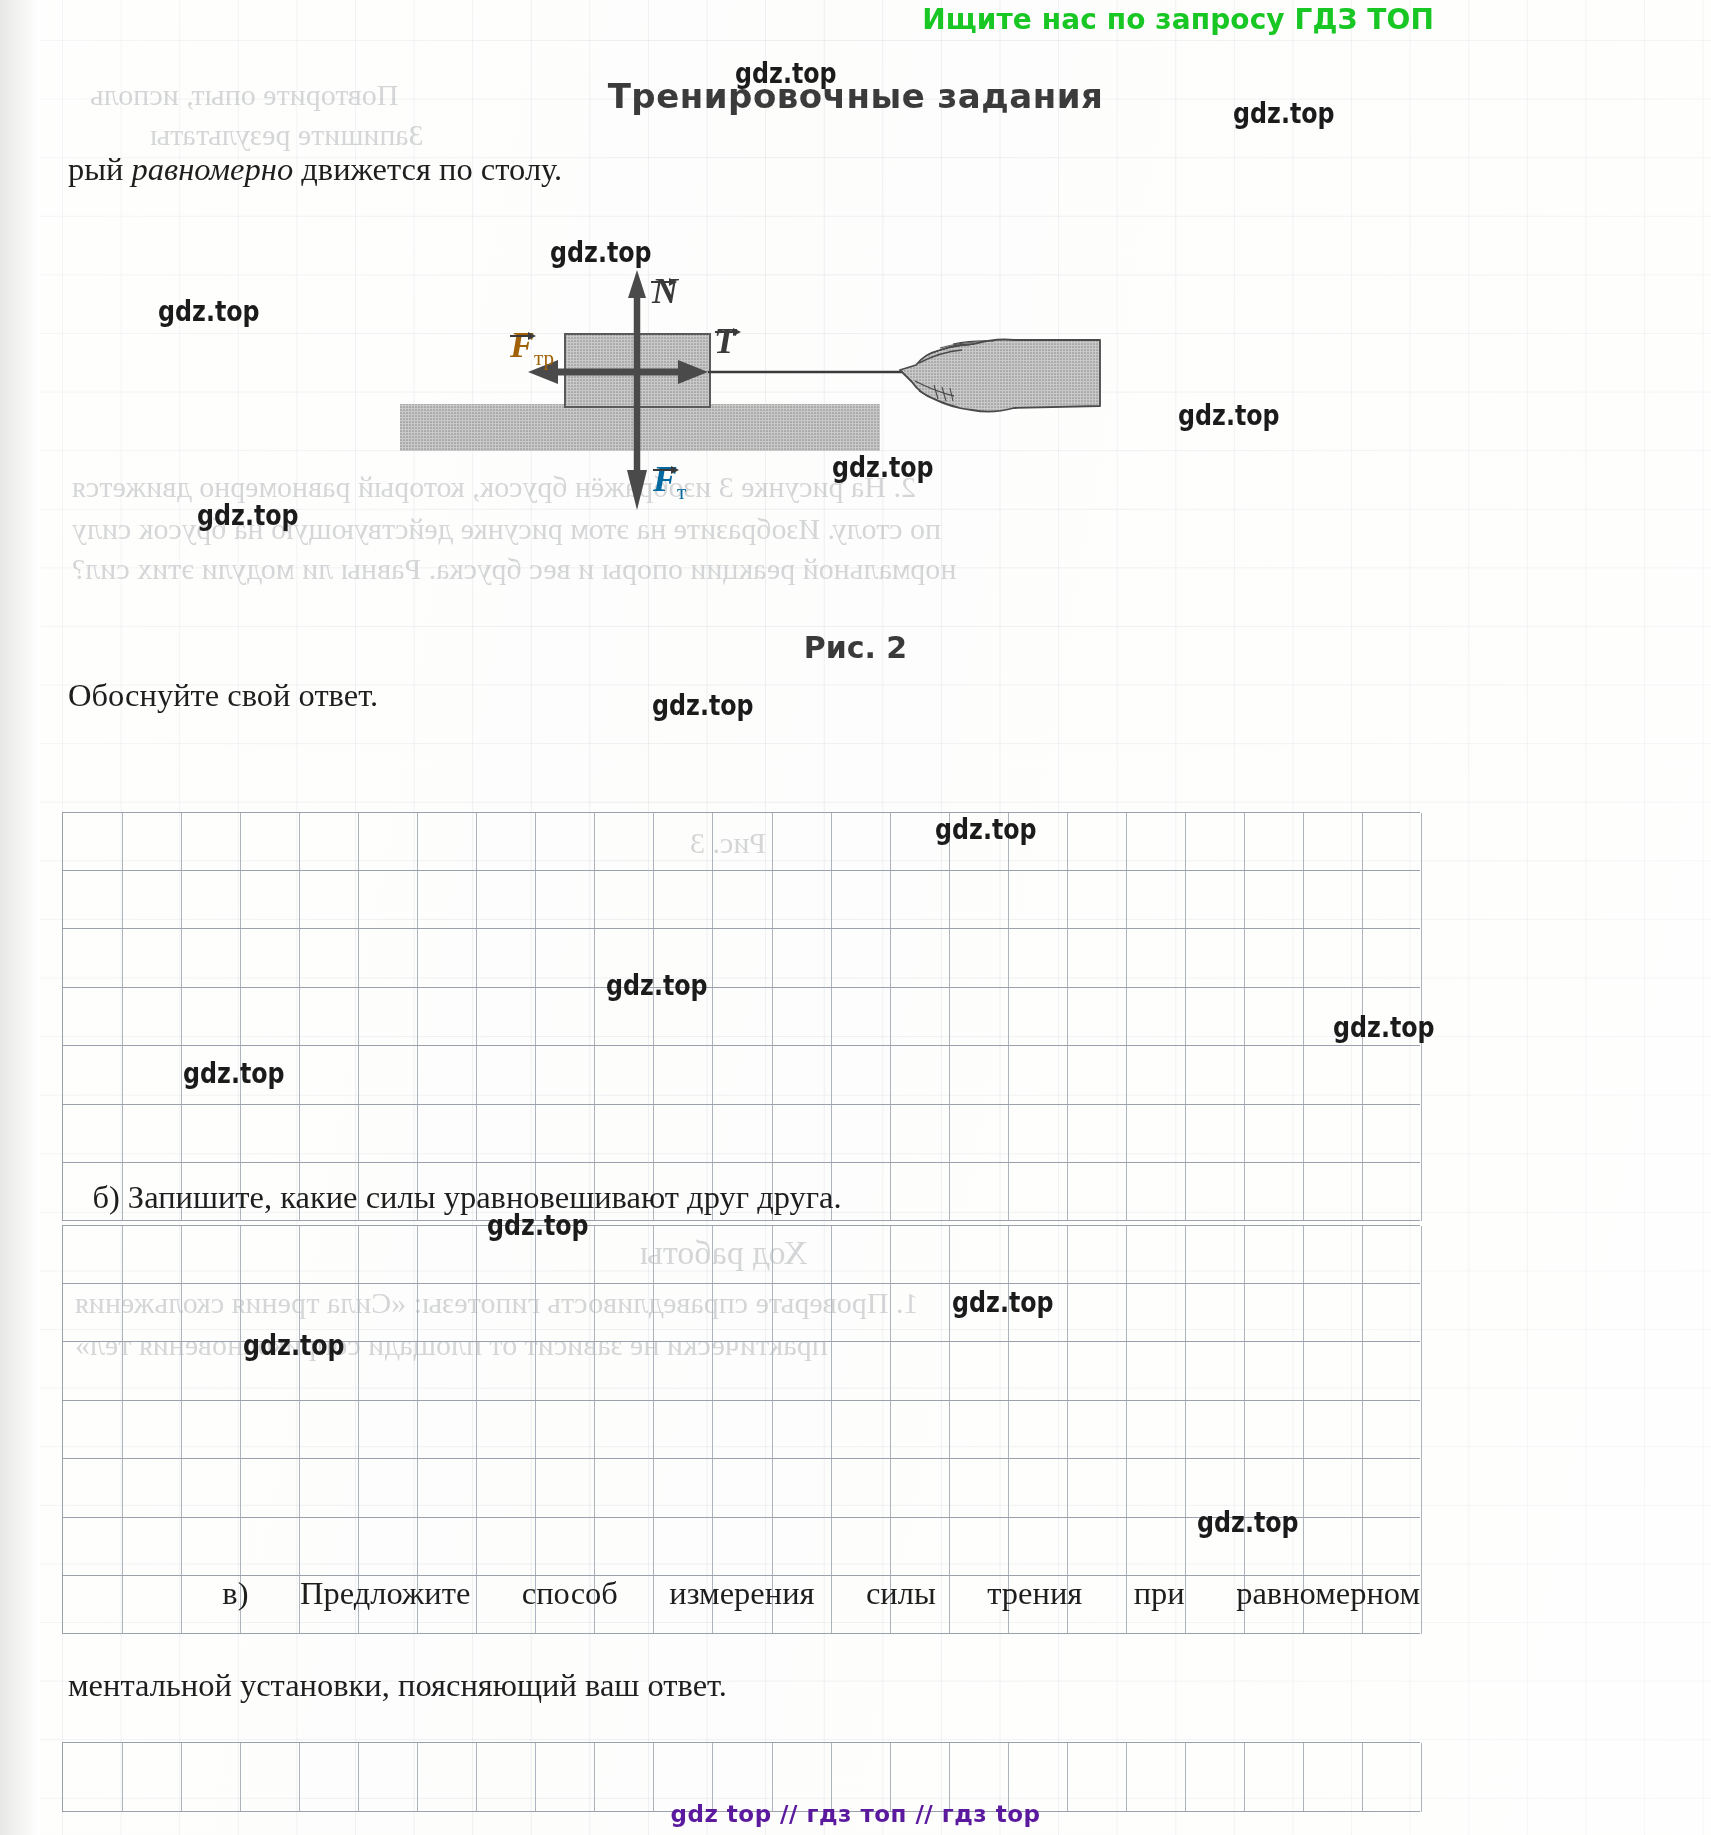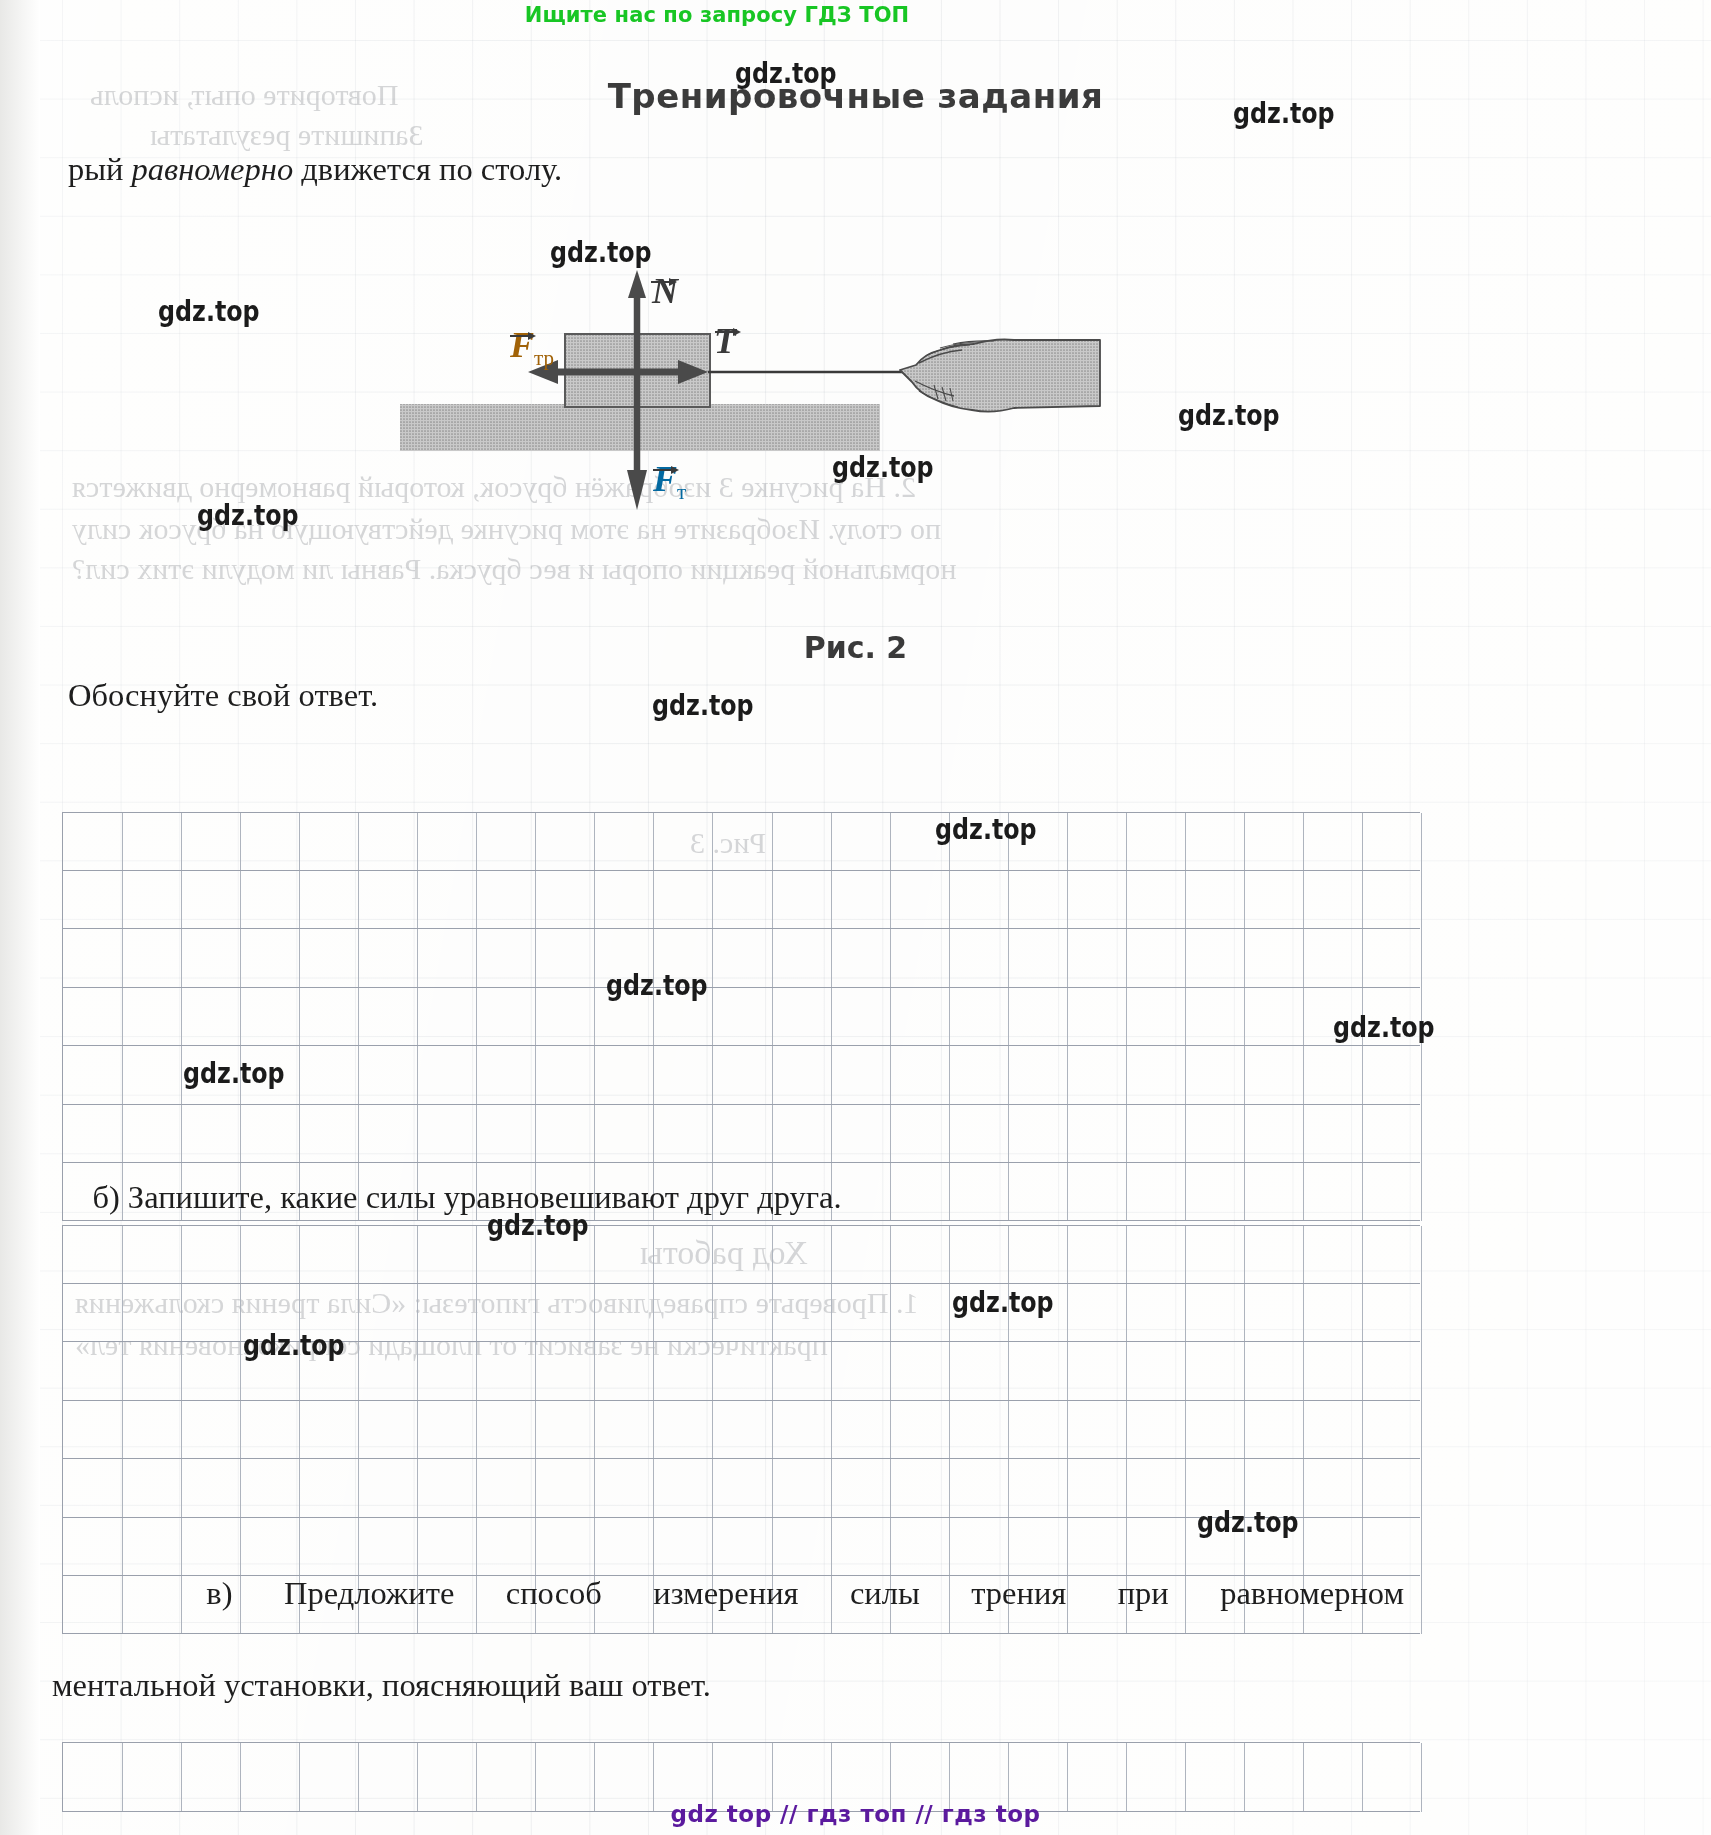--- a/index.html
+++ b/index.html
@@ -49,24 +49,24 @@
     white-space: nowrap;
     z-index: 8;
     transform: scaleX(0.82);
     transform-origin: left center;
   }
 
   .top-banner {
     position: absolute;
     left: 0; top: 3px;
     width: 1434px;
-    text-align: center;
+    text-align: right;
     font-family: "DejaVu Sans", sans-serif;
     font-weight: 700;
-    font-size: 21px;
+    font-size: 28px;
     color: #18c624;
     z-index: 9;
     letter-spacing: 0.1px;
   }
 
   .footer-line {
     position: absolute;
     left: 0; bottom: 8px;
     width: 1711px;
     text-align: center;
@@ -355,21 +355,21 @@
     <div class="gcol" style="left: 1358px;"></div>
     <div class="grow" style="top: 56.8286px;"></div>
     <div class="grow" style="top: 115.257px;"></div>
     <div class="grow" style="top: 173.686px;"></div>
     <div class="grow" style="top: 232.114px;"></div>
     <div class="grow" style="top: 290.543px;"></div>
     <div class="grow" style="top: 348.971px;"></div>
     <div class="grow" style="top: 407.4px;"></div>
   </div>
 
-<div class="para" style="left:52px; top:1570px; width:1352px;">
+<div class="para" style="left:68px; top:1570px; width:1352px;">
   <span class="just-line">&nbsp;&nbsp;&nbsp;<span>в)</span>&nbsp;<span>Предложите способ измерения силы трения при равномерном</span></span>
   <span>ментальной установки, поясняющий ваш ответ.</span>
 </div>
 
 <div class="grid" id="grid-v" style="left:62px; top:1742px; width:1358px; height:70px;">
     <div class="gcol" style="left: 59.0435px;"></div>
     <div class="gcol" style="left: 118.087px;"></div>
     <div class="gcol" style="left: 177.13px;"></div>
     <div class="gcol" style="left: 236.174px;"></div>
     <div class="gcol" style="left: 295.217px;"></div>

